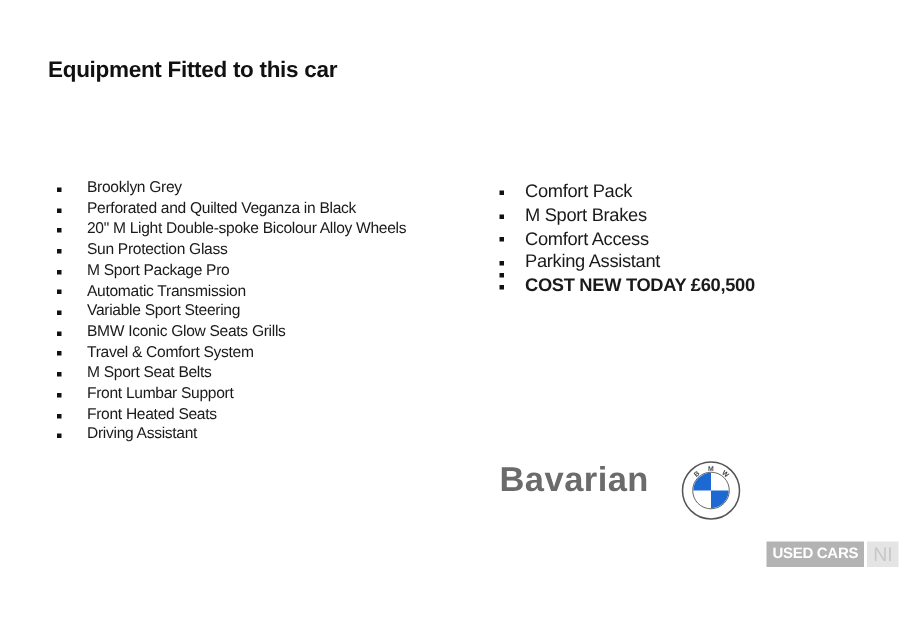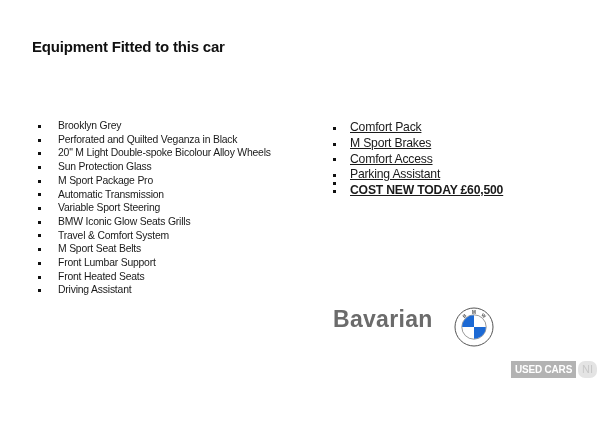--- a/index.html
+++ b/index.html
@@ -43,21 +43,20 @@
       font-size: 10.4px;
       line-height: 13.7px;
       padding-left: 24px;
       letter-spacing: -0.2px;
     }
     .list-right li {
       font-size: 12.2px;
       line-height: 15.8px;
       padding-left: 20px;
       letter-spacing: -0.2px;
-      text-decoration: underline;
     }
     .bullet {
       position: absolute;
       left: 4px;
       top: 50%;
       width: 3px;
       height: 3px;
       background: #111;
       margin-top: -1px;
     }
@@ -102,25 +101,24 @@
       font-weight: bold;
       font-size: 10px;
       line-height: 17px;
       padding: 0 4px;
       letter-spacing: -0.2px;
     }
     .used-cars-ni {
       background: #e4e4e4;
       color: #c8c8c8;
       font-weight: normal;
-      font-size: 11px;
+      font-size: 13px;
       line-height: 17px;
       padding: 0 4px;
       margin-left: 2px;
-      border-radius: 7px;
     }
   </style>
 </head>
 <body>
 
 <h1 class="page-title">Equipment Fitted to this car</h1>
 
 <ul class="list list-left">
   <li><span class="bullet"></span><span>Brooklyn Grey</span></li>
   <li><span class="bullet"></span><span>Perforated and Quilted Veganza in Black</span></li>

